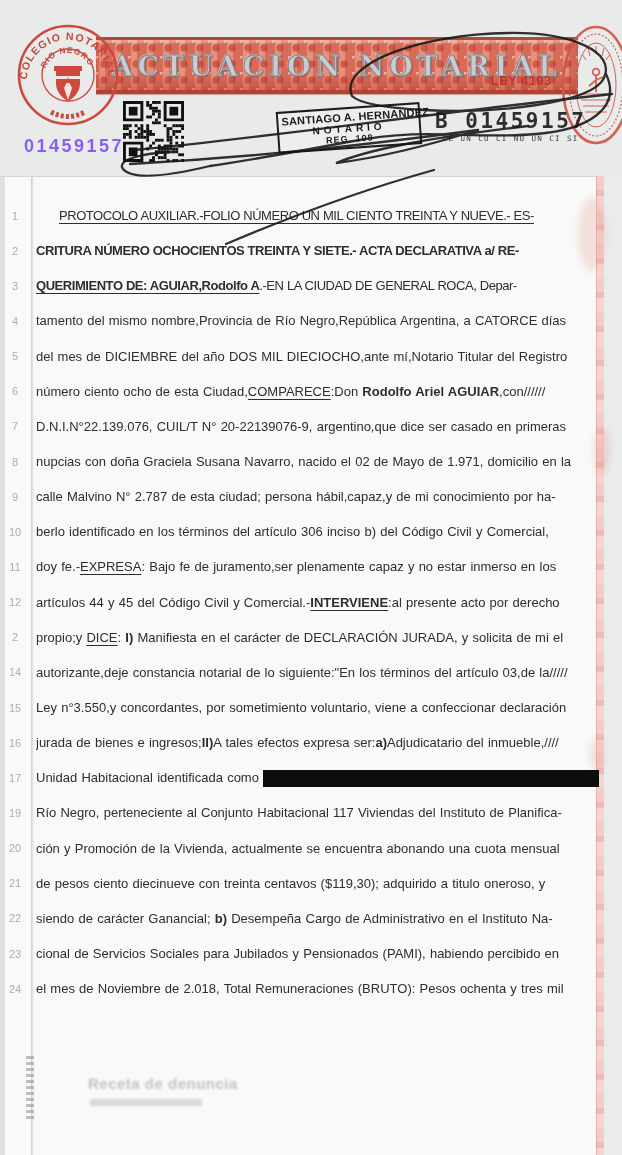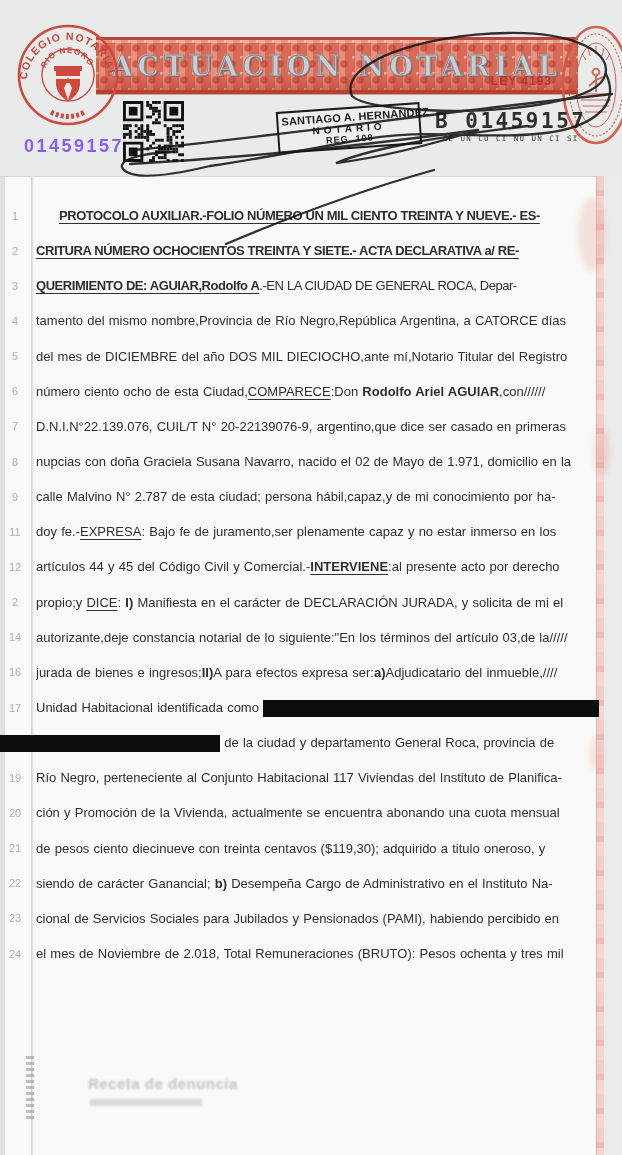--- a/index.html
+++ b/index.html
@@ -271,25 +271,25 @@
     <div class="margin-rule"></div>
     <div class="right-gray"></div>
     <div class="pink-strip"></div>
     <div class="blb" style="left:578px; top:20px;  width:28px; height:74px; background:rgba(230,160,150,.28);"></div>
     <div class="blb" style="left:594px; top:250px; width:16px; height:48px; background:rgba(228,150,140,.30);"></div>
     <div class="blb" style="left:590px; top:560px; width:14px; height:34px; background:rgba(228,150,140,.25);"></div>
 
     <div id="doc-lines" class="lines">
         <div class="lrow">
           <span class="lno">1</span>
-          <div class="ltext caps"><span style="font-weight: 700; text-decoration: underline; text-underline-offset: 3px; padding-left: 23px;">PROTOCOLO AUXILIAR.-FOLIO NÚMERO UN MIL CIENTO TREINTA Y NUEVE.- ES-</span></div>
+          <div class="ltext caps"><span style="font-weight: 400; text-decoration: underline; text-underline-offset: 3px; padding-left: 23px;">PROTOCOLO AUXILIAR.-FOLIO NÚMERO UN MIL CIENTO TREINTA Y NUEVE.- ES-</span></div>
         </div>
         <div class="lrow">
           <span class="lno">2</span>
-          <div class="ltext caps"><span style="font-weight: 700; text-decoration: underline; text-underline-offset: 3px;">CRITURA NÚMERO OCHOCIENTOS TREINTA Y SIETE.- ACTA DECLARATIVA a/ RE-</span></div>
+          <div class="ltext caps"><span style="font-weight: 700; text-underline-offset: 3px;">CRITURA NÚMERO OCHOCIENTOS TREINTA Y SIETE.- ACTA DECLARATIVA a/ RE-</span></div>
         </div>
         <div class="lrow">
           <span class="lno">3</span>
           <div class="ltext caps"><span style="font-weight: 700; text-decoration: underline; text-underline-offset: 3px; margin-top: 10px;">QUERIMIENTO DE: AGUIAR,Rodolfo A</span><span>.-EN LA CIUDAD DE GENERAL ROCA, Depar-</span></div>
         </div>
         <div class="lrow">
           <span class="lno">4</span>
           <div class="ltext"><span>tamento del mismo nombre,Provincia de Río Negro,República Argentina, a CATORCE días</span></div>
         </div>
         <div class="lrow">
@@ -306,46 +306,50 @@
         </div>
         <div class="lrow">
           <span class="lno">8</span>
           <div class="ltext"><span>nupcias con doña Graciela Susana Navarro, nacido el 02 de Mayo de 1.971, domicilio en la</span></div>
         </div>
         <div class="lrow">
           <span class="lno">9</span>
           <div class="ltext"><span>calle Malvino N° 2.787 de esta ciudad; persona hábil,capaz,y de mi conocimiento por ha-</span></div>
         </div>
         <div class="lrow">
+          <span class="lno">10</span>
+          <div class="ltext"><span>berlo identificado en los términos del artículo 306 inciso b) del Código Civil y Comercial,</span></div>
+        </div>
+        <div class="lrow">
           <span class="lno">11</span>
           <div class="ltext"><span>doy fe.-</span><span style="text-decoration: underline; text-underline-offset: 3px;">EXPRESA</span><span>: Bajo fe de juramento,ser plenamente capaz y no estar inmerso en los</span></div>
         </div>
         <div class="lrow">
           <span class="lno">12</span>
           <div class="ltext"><span>artículos 44 y 45 del Código Civil y Comercial.-</span><span style="font-weight: 700; text-decoration: underline; text-underline-offset: 3px;">INTERVIENE</span><span>:al presente acto por derecho</span></div>
         </div>
         <div class="lrow">
           <span class="lno">2</span>
           <div class="ltext"><span>propio;y </span><span style="text-decoration: underline; text-underline-offset: 3px;">DICE</span><span>: </span><span style="font-weight: 700;">I)</span><span> Manifiesta en el carácter de DECLARACIÓN JURADA, y solicita de mi el</span></div>
         </div>
         <div class="lrow">
           <span class="lno">14</span>
           <div class="ltext"><span>autorizante,deje constancia notarial de lo siguiente:"En los términos del artículo 03,de la/////</span></div>
         </div>
         <div class="lrow">
+          <span class="lno">15</span>
+          <div class="ltext"><span>Ley n°3.550,y concordantes, por sometimiento voluntario, viene a confeccionar declaración</span></div>
+        </div>
+        <div class="lrow">
           <span class="lno">16</span>
-          <div class="ltext"><span>jurada de bienes e ingresos;</span><span style="font-weight: 700;">II)</span><span>A para efectos expresa ser:</span><span style="font-weight: 700;">a)</span><span>Adjudicatario del inmueble,////</span></div>
+          <div class="ltext"><span>jurada de bienes e ingresos;</span><span style="font-weight: 700;">II)</span><span>A tales efectos expresa ser:</span><span style="font-weight: 700;">a)</span><span>Adjudicatario del inmueble,////</span></div>
         </div>
         <div class="lrow">
           <span class="lno">17</span>
           <div class="ltext noclip"><span>Unidad Habitacional identificada como </span><span class="redact" style="width: 336px;"></span></div>
-        </div>
-        <div class="lrow">
-          <span class="lno">18</span>
-          <div class="ltext noclip"><span class="redact" style="width: 220px; margin-left: -36px;"></span><span> de la ciudad y departamento General Roca, provincia de</span></div>
         </div>
         <div class="lrow">
           <span class="lno">19</span>
           <div class="ltext"><span>Río Negro, perteneciente al Conjunto Habitacional 117 Viviendas del Instituto de Planifica-</span></div>
         </div>
         <div class="lrow">
           <span class="lno">20</span>
           <div class="ltext"><span>ción y Promoción de la Vivienda, actualmente se encuentra abonando una cuota mensual</span></div>
         </div>
         <div class="lrow">

